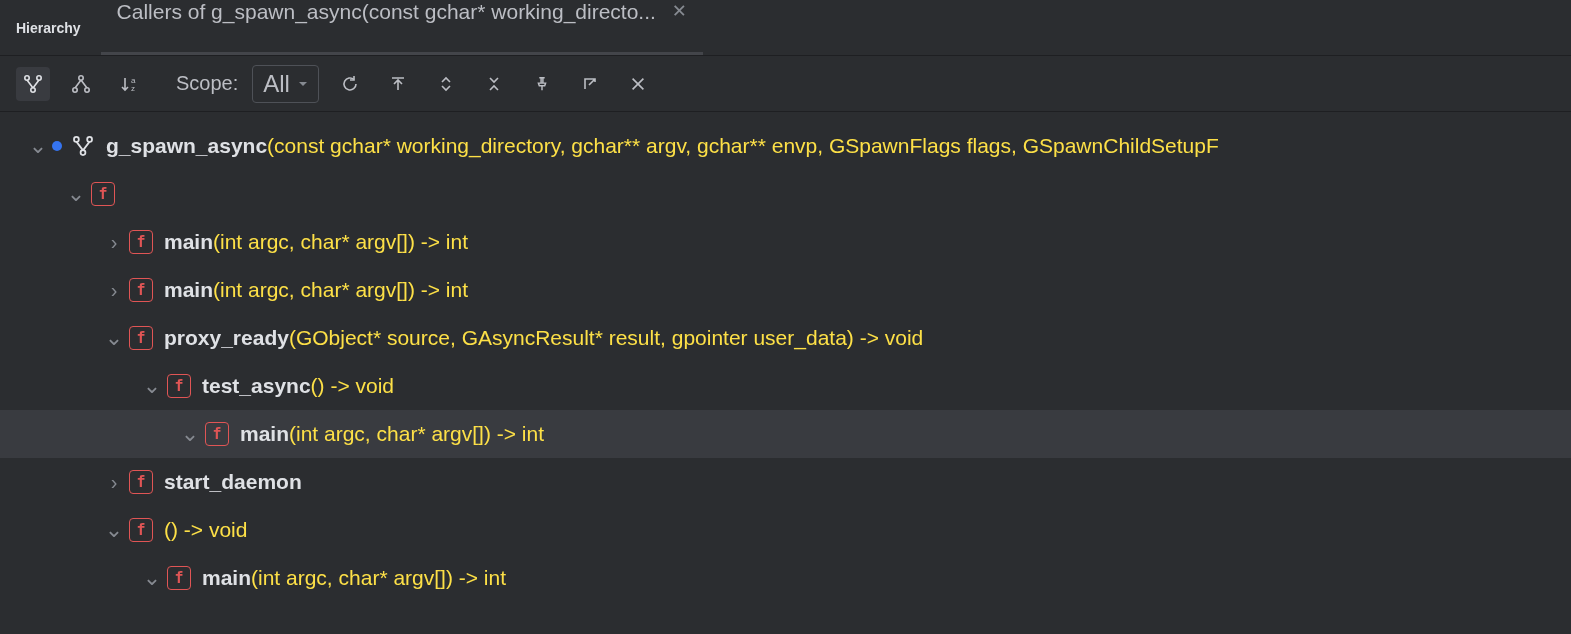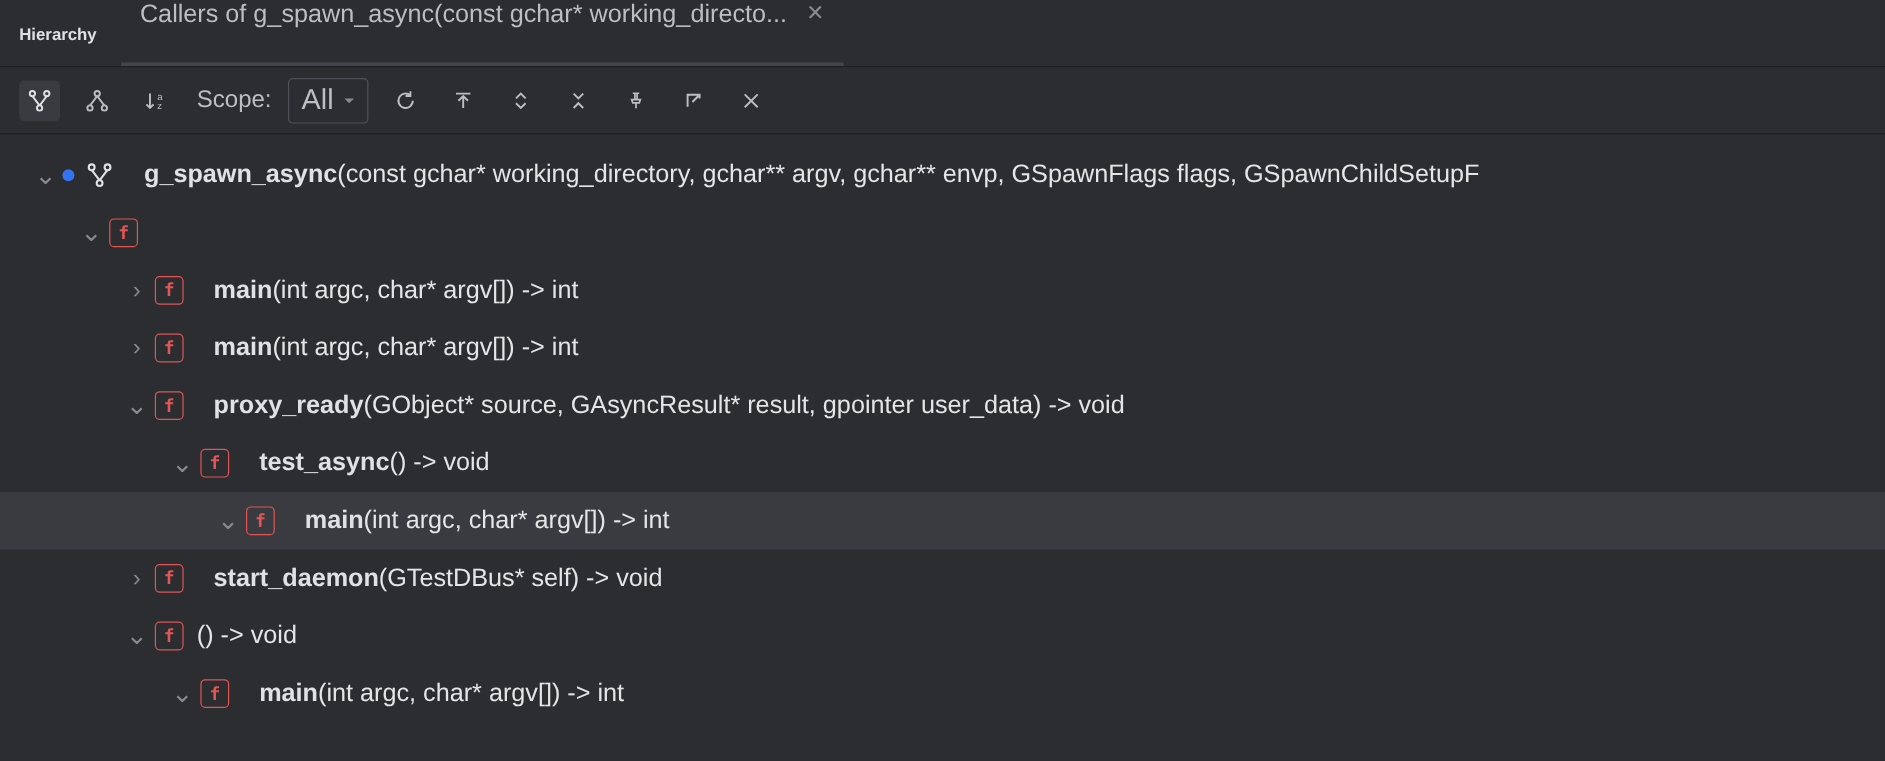--- a/index.html
+++ b/index.html
@@ -51,21 +51,21 @@
     border-bottom: 1px solid #1e1f22;
   }
   .tbtn {
     width: 34px; height: 34px;
     display: flex; align-items: center; justify-content: center;
     border-radius: 4px;
     color: #bcbec4;
     cursor: pointer;
   }
   .tbtn.active { background: #393b40; }
-  .scope-label { color: #bcbec4; font-size: 20px; margin-left: 4px; }
+  .scope-label { color: #bcbec4; font-size: 20px; margin-left: 16px; }
   .scope-select {
     display: flex; align-items: center;
     border: 1px solid #4e5157; border-radius: 4px;
     padding: 4px 10px; gap: 8px;
     font-size: 24px;
   }
   .tree { padding: 10px 0; white-space: nowrap; }
   .row {
     display: flex; align-items: center;
     height: 48px;
@@ -83,22 +83,22 @@
     width: 26px; height: 26px; flex: 0 0 auto;
     margin-right: 10px;
     display: flex; align-items: center; justify-content: center;
   }
   .f-badge {
     width: 24px; height: 24px; border: 1.5px solid #e05555; border-radius: 4px;
     color: #e05555; font-size: 15px; font-weight: 600;
     display: flex; align-items: center; justify-content: center;
     font-family: ui-monospace, monospace;
   }
-  .fn { font-weight: 700; color: #dfe1e5; margin-left: 14px; }
-  .sig { font-weight: 400; color: #e5e5e5; }
+  .fn { font-weight: 700; color: #dfe1e5; }
+  .sig { font-weight: 400; color: #fde047; }
   svg { display: block; }
 </style>
 </head>
 <body>
 
 <div class="header">
   <div class="header-title">Hierarchy</div>
   <div class="tab">
     <span class="tab-label">Callers of g_spawn_async(const gchar* working_directo...</span>
     <span class="close-x">✕</span>
@@ -242,21 +242,20 @@
       <span class="fn">main</span>
       <span class="sig">(int argc, char* argv[]) -&gt; int</span>
     </div>
     <div class="row">
       <span class="indent" style="width: 84px;"></span>
       <span class="chev" style="font-size: 20px;">›</span>
       <span class="type-icon">
         <span class="f-badge">f</span>
       </span>
       <span class="fn">start_daemon</span>
-      <span class="sig">(GTestDBus* self) -&gt; void</span>
     </div>
     <div class="row">
       <span class="indent" style="width: 84px;"></span>
       <span class="chev" style="font-size: 22px;">⌄</span>
       <span class="type-icon">
         <span class="f-badge">f</span>
       </span>
       <span class="sig">() -&gt; void</span>
     </div>
     <div class="row">

